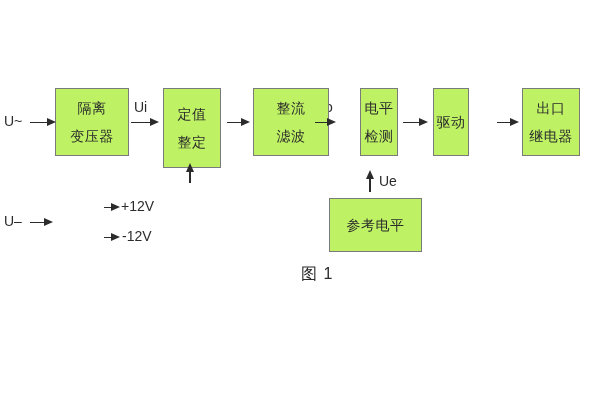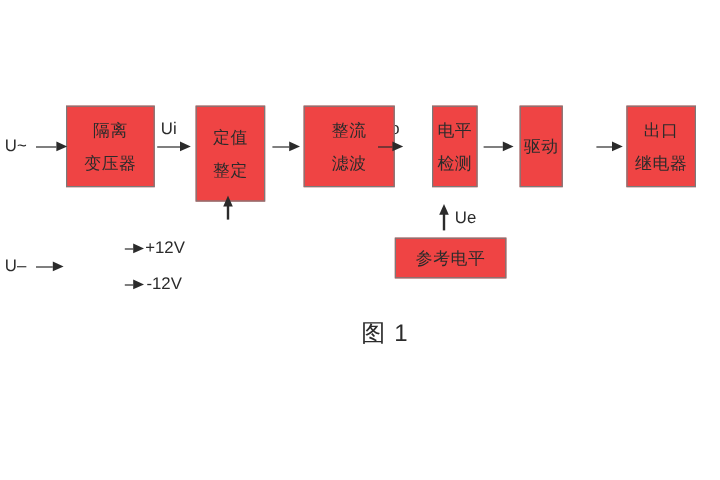--- a/index.html
+++ b/index.html
@@ -14,21 +14,21 @@
     background:var(--bg);
     font-family:"Liberation Sans","DejaVu Sans",sans-serif;
     color:var(--ink);
     overflow:hidden;
   }
   
   .blk{
     position:absolute;
     box-sizing:border-box;
     border:1.4px solid var(--line);
-    background:#ef4444;
+    background:#bef264;
     display:flex;
     flex-direction:column;
     align-items:center;
     justify-content:center;
     gap:13px;
     font-size:14px;
     line-height:15px;
     letter-spacing:0.5px;
     white-space:nowrap;
   }
@@ -67,21 +67,21 @@
   }
   .lbl{
     position:absolute;
     font-size:14px;
     line-height:15px;
     white-space:nowrap;
     color:var(--ink);
   }
   .caption{
     position:absolute;
-    font-size:20px;
+    font-size:16px;
     color:var(--ink);
     letter-spacing:1px;
   }
 </style>
 </head>
 <body>
 
 <div class="canvas">
 
   <span class="lbl" style="left:4px;top:114px">U~</span>
@@ -110,21 +110,21 @@
     <span>检测</span>
   </div>
   <div class="blk" style="left:433px;top:88px;width:36px;height:68px">
     <span>驱动</span>
   </div>
   <div class="blk" style="left:522px;top:88px;width:58px;height:68px">
     <span>出口</span>
     <span>继电器</span>
   </div>
 
-  <div class="blk" style="left:329px;top:198px;width:93px;height:34px">
+  <div class="blk" style="left:329px;top:198px;width:93px;height:54px">
     <span>参考电平</span>
   </div>
 
   <div class="arr-h" style="left:30px;top:121.5px;width:17px"></div>
   <div class="arr-h" style="left:131px;top:121.5px;width:19px"></div>
   <div class="arr-h" style="left:227px;top:121.5px;width:14px"></div>
   <div class="arr-h" style="left:315px;top:121.5px;width:12px"></div>
   <div class="arr-h" style="left:403px;top:121.5px;width:16px"></div>
   <div class="arr-h" style="left:497px;top:121.5px;width:13px"></div>
 

